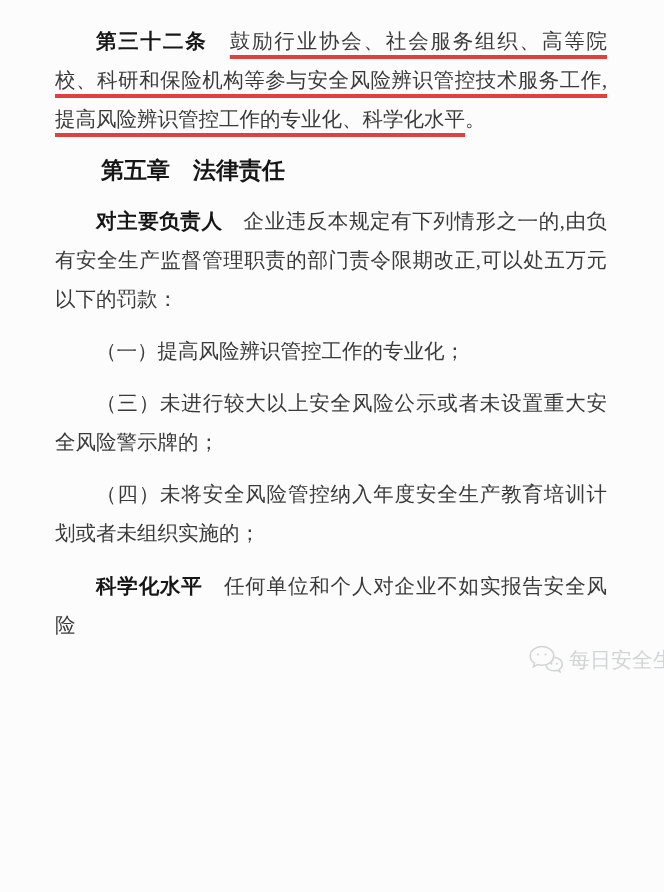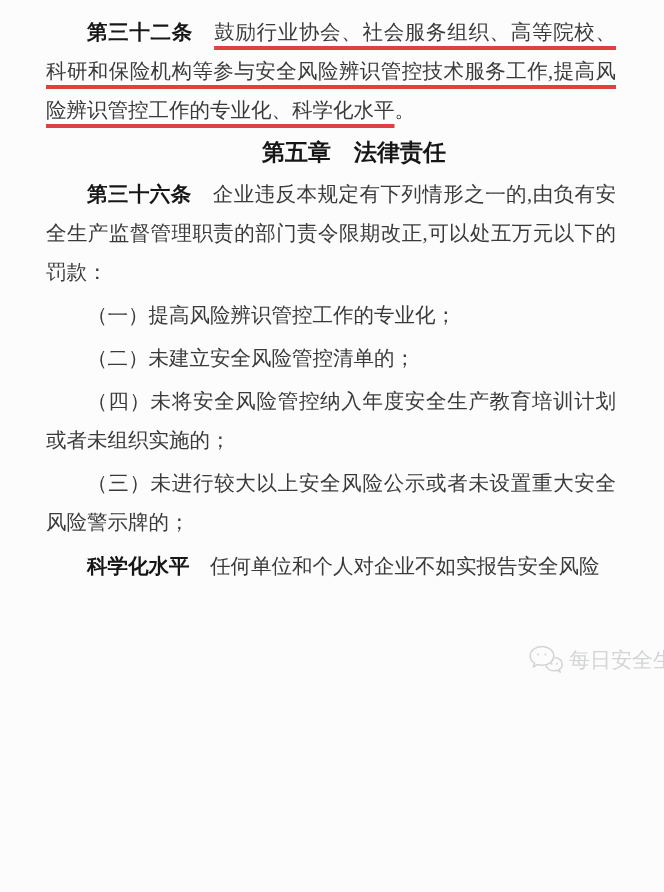--- a/index.html
+++ b/index.html
@@ -19,21 +19,21 @@
     font-family: "Liberation Serif", "DejaVu Serif", serif;
     color: var(--body-text);
   }
   .doc {
     padding: 8px 44px 0 42px;
     font-size: 20.5px;
     line-height: 39px;
     text-align: justify;
   }
   p.para {
-    margin: 4px;
+    margin: 13px;
     text-indent: 2em;
   }
   .art-label {
     font-family: "Liberation Sans", "DejaVu Sans", sans-serif;
     font-weight: bold;
     color: var(--label-text);
   }
   .redline {
     text-decoration: underline;
     text-decoration-color: var(--underline);
@@ -41,21 +41,21 @@
     text-underline-offset: 7px;
     text-decoration-skip-ink: none;
   }
   .chapter {
     margin: 30px 0 42px 0;
     font-family: "Liberation Sans", "DejaVu Sans", sans-serif;
     font-weight: bold;
     font-size: 23px;
     line-height: 36px;
     color: var(--label-text);
-    text-align: center;
+    text-align: left;
     text-indent: 0;
   }
   p.para.sp { margin-top: 6px; }
   .watermark {
     position: absolute;
     top: 644px;
     left: 528px;
     display: flex;
     align-items: center;
     gap: 5px;
@@ -70,26 +70,25 @@
 </head>
 <body>
 
 <div class="doc">
 
   <p class="para"><span class="art-label">第三十二条</span><span>　</span><span class="redline">鼓励行业协会、社会服务组织、高等院校、科研和保险机构等参与安全风险辨识管控技术服务工作,提高风险辨识管控工作的专业化、科学化水平</span><span>。</span></p>
 
 
   <p class="para chapter">第五章　法律责任</p>
 
-  <p class="para"><span class="art-label">第三十六条</span><span>　</span><span>企业违反本规定有下列情形之一的,由负有安全生产监督管理职责的部门责令限期改正,可以处五万元以下的罚款：</span></p>
+  <p class="para"><span class="art-label">对主要负责人</span><span>　</span><span>企业违反本规定有下列情形之一的,由负有安全生产监督管理职责的部门责令限期改正,可以处五万元以下的罚款：</span></p>
 
   <p class="para">（一）提高风险辨识管控工作的专业化；</p>
-  <p class="para">（二）未建立安全风险管控清单的；</p>
+  <p class="para">（三）未进行较大以上安全风险公示或者未设置重大安全风险警示牌的；</p>
   <p class="para">（四）未将安全风险管控纳入年度安全生产教育培训计划或者未组织实施的；</p>
-  <p class="para">（三）未进行较大以上安全风险公示或者未设置重大安全风险警示牌的；</p>
 
 
   <p class="para"><span class="art-label">科学化水平</span><span>　</span><span>任何单位和个人对企业不如实报告安全风险</span></p>
 
 </div>
 
 <div class="watermark">
   <span>
     <svg width="36" height="32" viewBox="0 0 36 32" fill="none" stroke="#d2d4d5" stroke-width="1.6">
       <path d="M14 2.5 C7.4 2.5 2.2 6.7 2.2 11.9 C2.2 14.9 3.9 17.5 6.5 19.2 L5.6 22.6 L9.5 20.6 C10.9 21 12.4 21.3 14 21.3 C20.6 21.3 25.8 17.1 25.8 11.9 C25.8 6.7 20.6 2.5 14 2.5 Z"></path>

